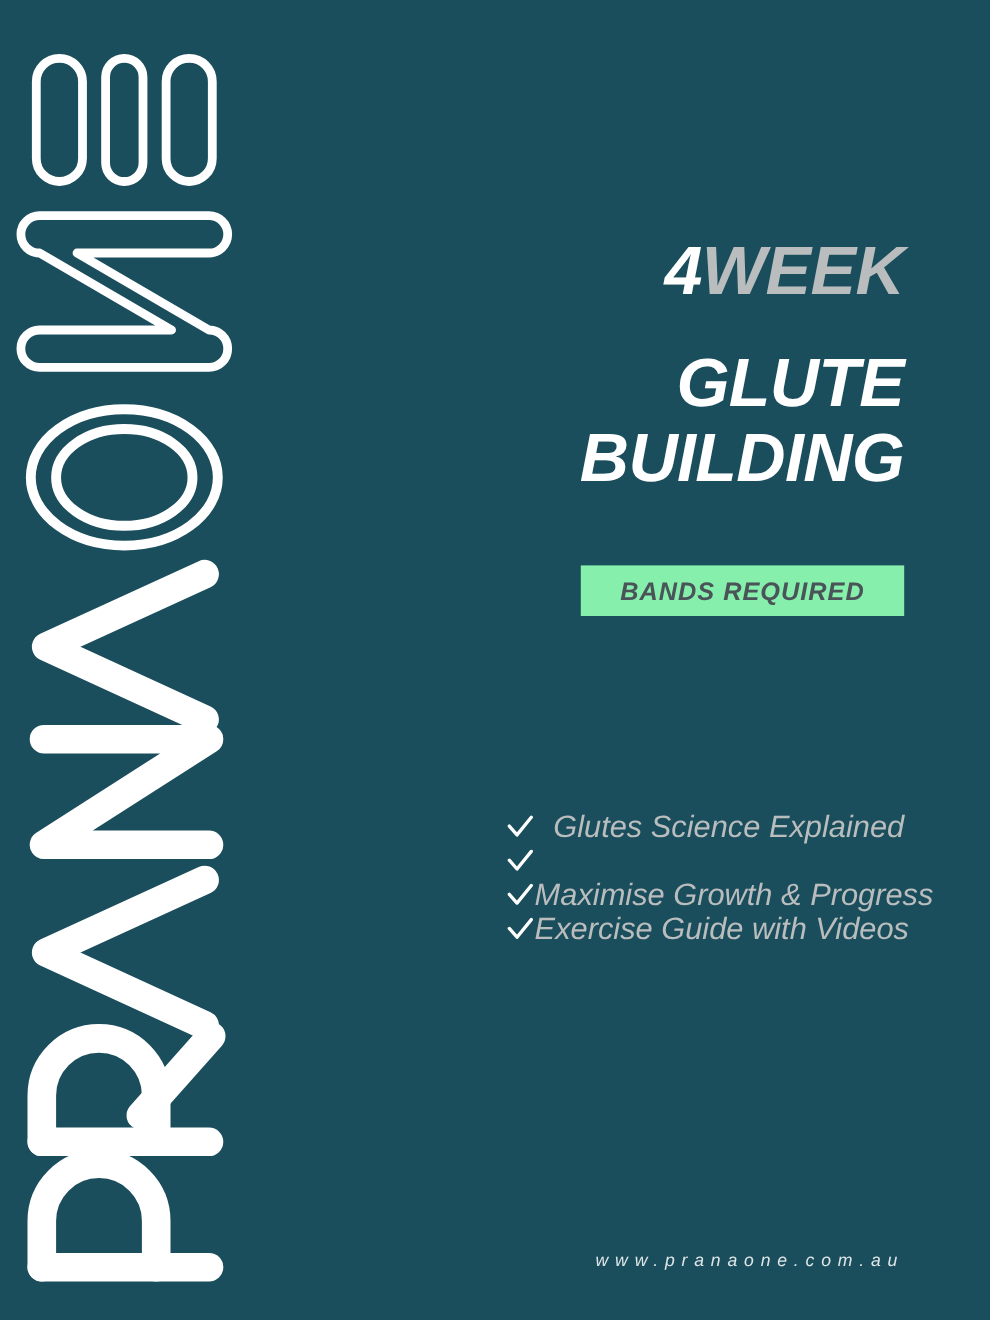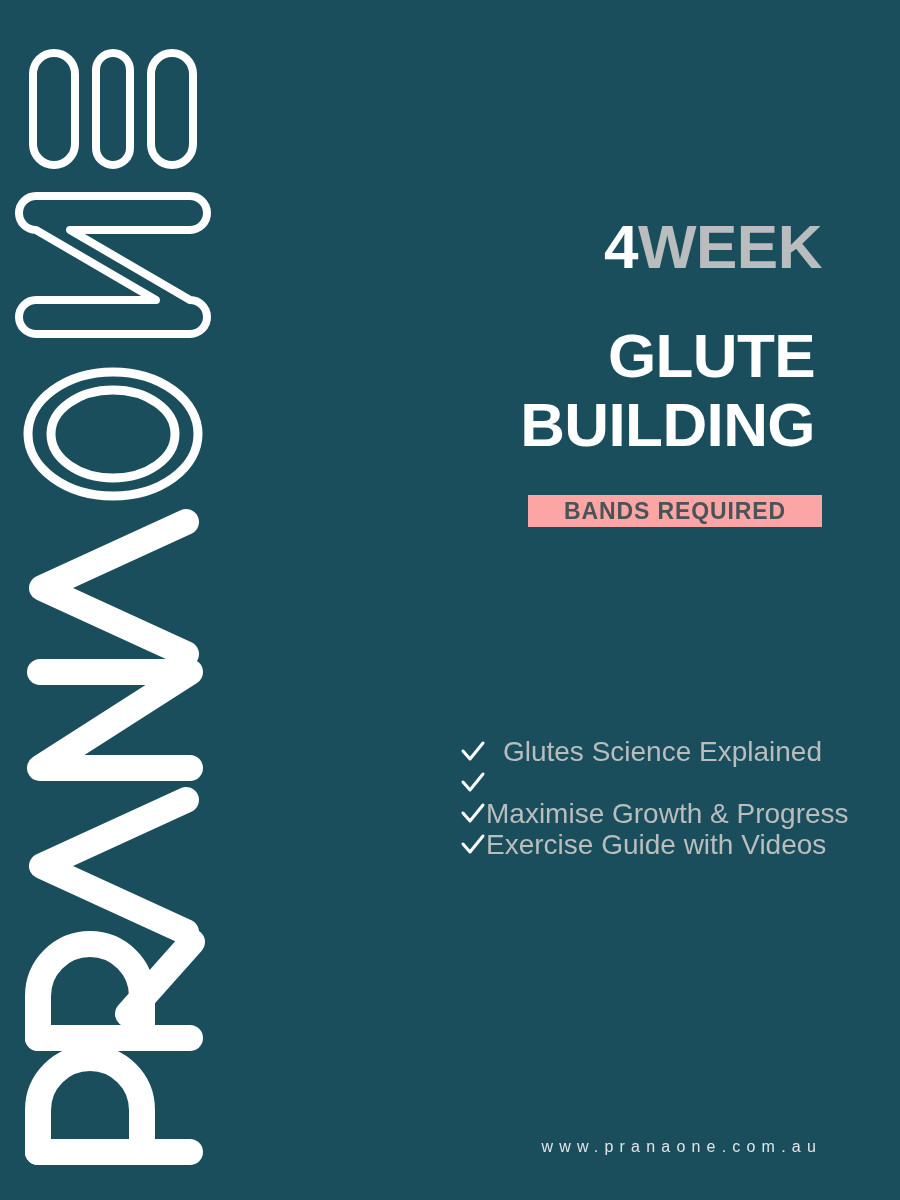--- a/index.html
+++ b/index.html
@@ -11,20 +11,21 @@
   body {
     font-family: "Liberation Sans", sans-serif;
   }
 
   .cover {
     position: relative;
     width: 900px;
     height: 1200px;
     background: #1b4e5c;
     overflow: hidden;
+    font-style: italic;
   }
 
   
   .brand-logo {
     position: absolute;
     left: 0px;
     top: 0px;
     width: 232px;
     height: 1200px;
   }
@@ -71,35 +72,35 @@
     width: 100%;
     text-align: right;
   }
   .title-line {
     color: #ffffff;
     font-size: 62px;
     line-height: 62px;
     font-weight: bold;
     letter-spacing: -0.6px;
     white-space: nowrap;
-    margin: 7px;
+    margin: 0;
     padding: 0;
   }
   .title-line + .title-line {
     margin-top: 6px;
   }
 
   
   .badge {
     position: absolute;
-    top: 495px;
+    top: 514px;
     right: 0;
     width: 294px;
-    height: 32px;
-    background: #fca5a5;
+    height: 46px;
+    background: #86efac;
     display: flex;
     align-items: center;
     justify-content: center;
     box-sizing: border-box;
   }
   .badge-label {
     color: #4a5458;
     font-size: 23px;
     font-weight: bold;
     letter-spacing: 0.9px;

